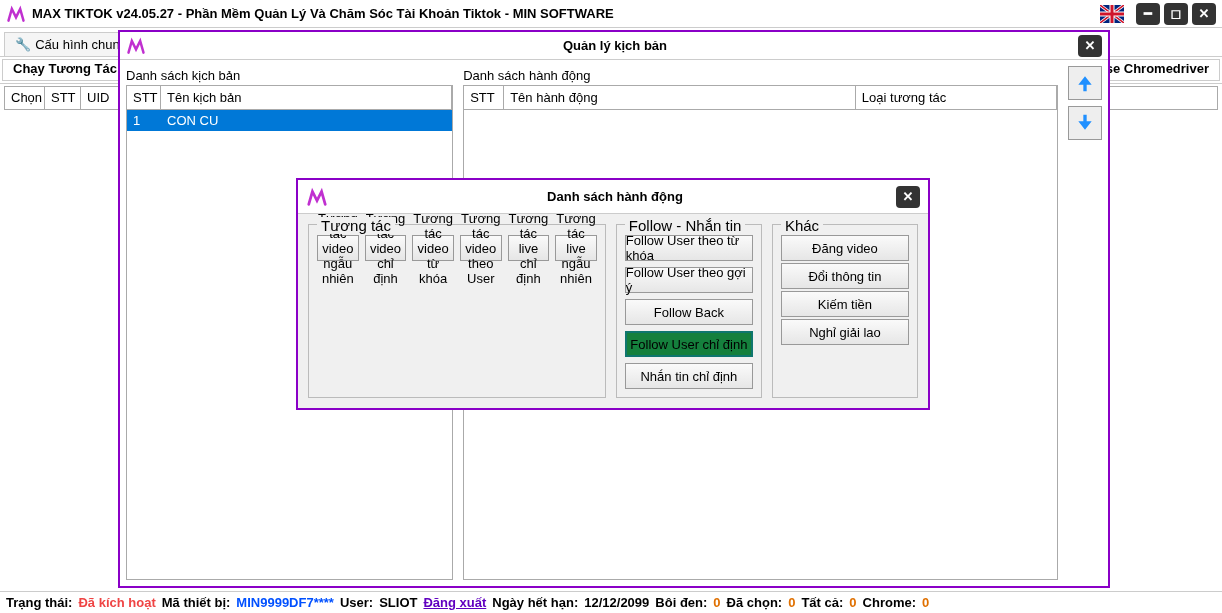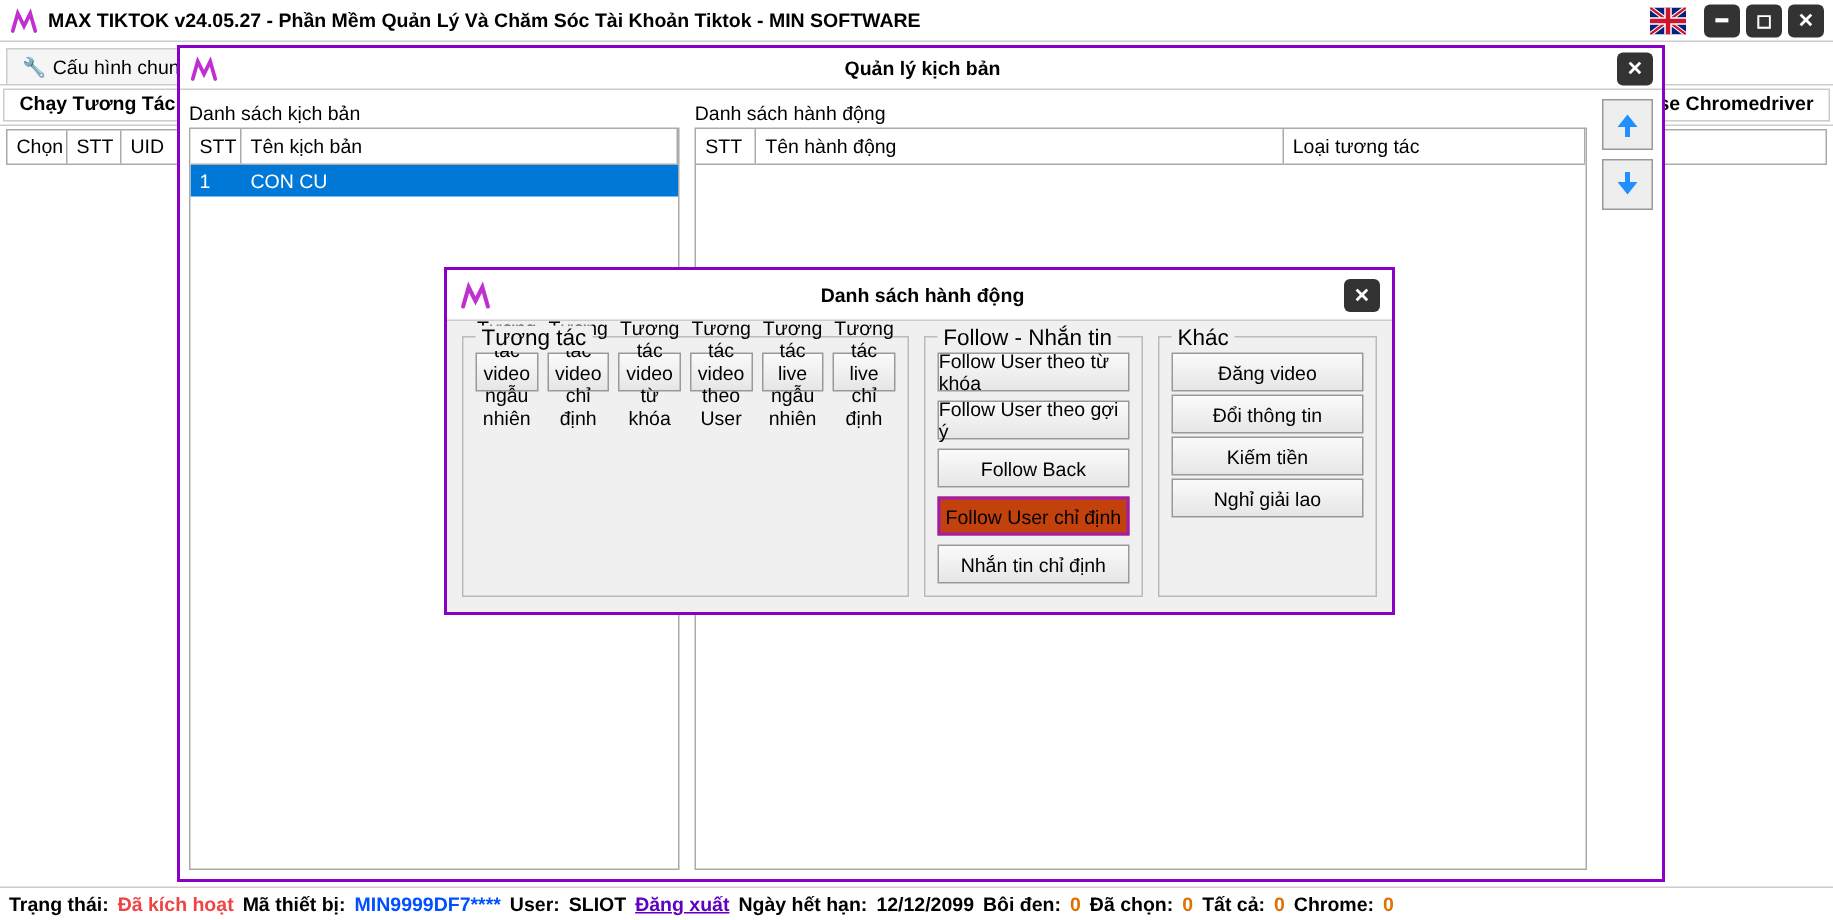--- a/index.html
+++ b/index.html
@@ -50,21 +50,21 @@
 
 .modal2 { position: absolute; left: 296px; top: 178px; width: 634px; background: #f0f0f0; border: 2px solid #8a00c7; }
 .modal2 .m2-title { height: 34px; display: flex; align-items: center; padding: 0 8px; border-bottom: 1px solid #ccc; background:#fff; }
 .modal2 .m2-title .logo { width: 22px; height: 22px; margin-right: 6px; }
 .modal2 .m2-title .t { flex: 1; text-align: center; font-weight: bold; }
 .modal2 .m2-title .close { width: 24px; height: 22px; background: #333; color: #fff; display:flex;align-items:center;justify-content:center;border-radius:4px;cursor:pointer;font-weight:bold; }
 .modal2 .groups { display: flex; padding: 10px; gap: 10px; }
 .group { border: 1px solid #bbb; padding: 10px 8px 8px 8px; position: relative; flex:1; display:flex;flex-direction:column;gap:6px; }
 .group .legend { position: absolute; top: -8px; left: 8px; background: #f0f0f0; padding: 0 4px; font-size: 15px; }
 .abtn { height: 26px; border: 1px solid #999; background: linear-gradient(#fafafa,#e6e6e6); cursor: pointer; display:flex;align-items:center;justify-content:center; }
-.abtn.selected { border: 2px solid #a21caf; background:#c2410c; }
+.abtn.selected { border: 2px solid #0f766e; background:#15803d; }
 
 .logo-svg { width:100%; height:100%; }
 </style>
 </head>
 <body>
 
 <div class="titlebar">
   <div class="logo">
     <svg class="logo-svg" viewBox="0 0 24 24">
         <path d="M3 20 L7 6 L12 16 L17 6 L21 20" stroke="#c030d0" stroke-width="3" fill="none" stroke-linecap="round"></path>
@@ -187,22 +187,22 @@
     <div class="close">✕</div>
   </div>
   <div class="groups">
     <div class="group">
       <div class="legend">Tương tác</div>
       <div id="g-interact" style="display: flex; gap: 6px; text-align: center;">
           <div class="abtn">Tương tác video ngẫu nhiên</div>
           <div class="abtn">Tương tác video chỉ định</div>
           <div class="abtn">Tương tác video từ khóa</div>
           <div class="abtn">Tương tác video theo User</div>
+          <div class="abtn">Tương tác live chỉ định</div>
           <div class="abtn">Tương tác live ngẫu nhiên</div>
-          <div class="abtn">Tương tác live chỉ định</div>
         </div>
     </div>
     <div class="group">
       <div class="legend">Follow - Nhắn tin</div>
       <div id="g-follow" style="display: flex; flex-direction: column; gap: 6px;">
           <div class="abtn">Follow User theo từ khóa</div>
           <div class="abtn">Follow User theo gợi ý</div>
           <div class="abtn">Follow Back</div>
           <div class="abtn selected">Follow User chỉ định</div>
           <div class="abtn">Nhắn tin chỉ định</div>

